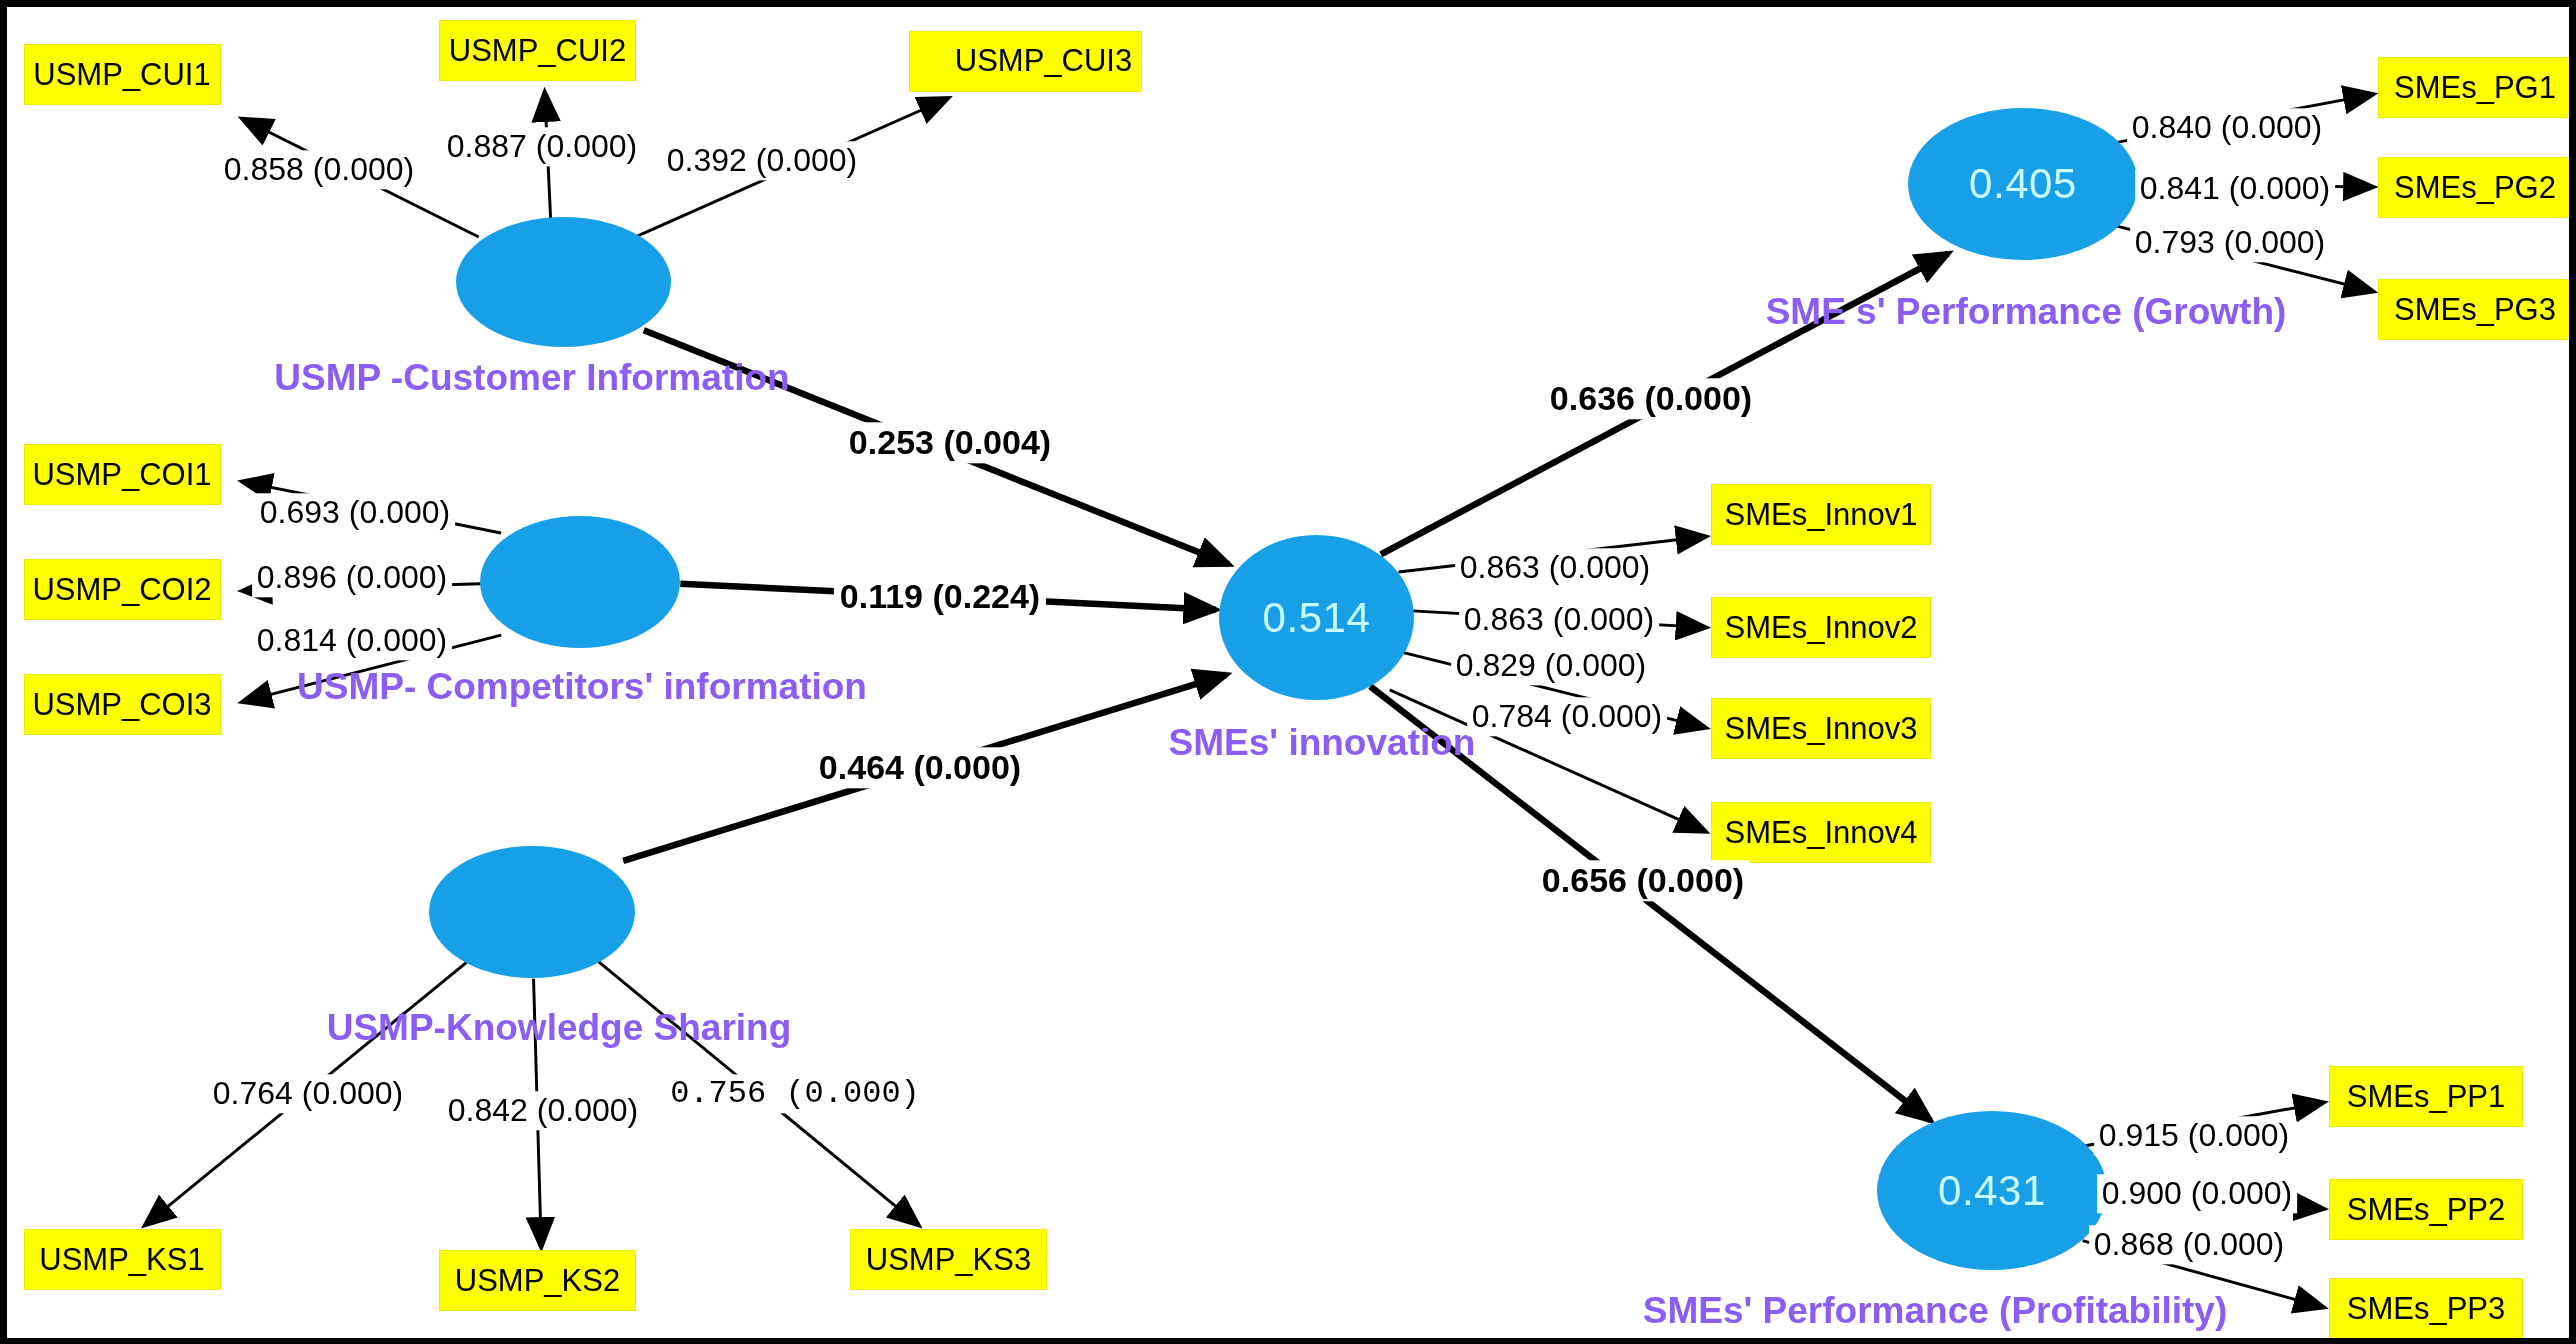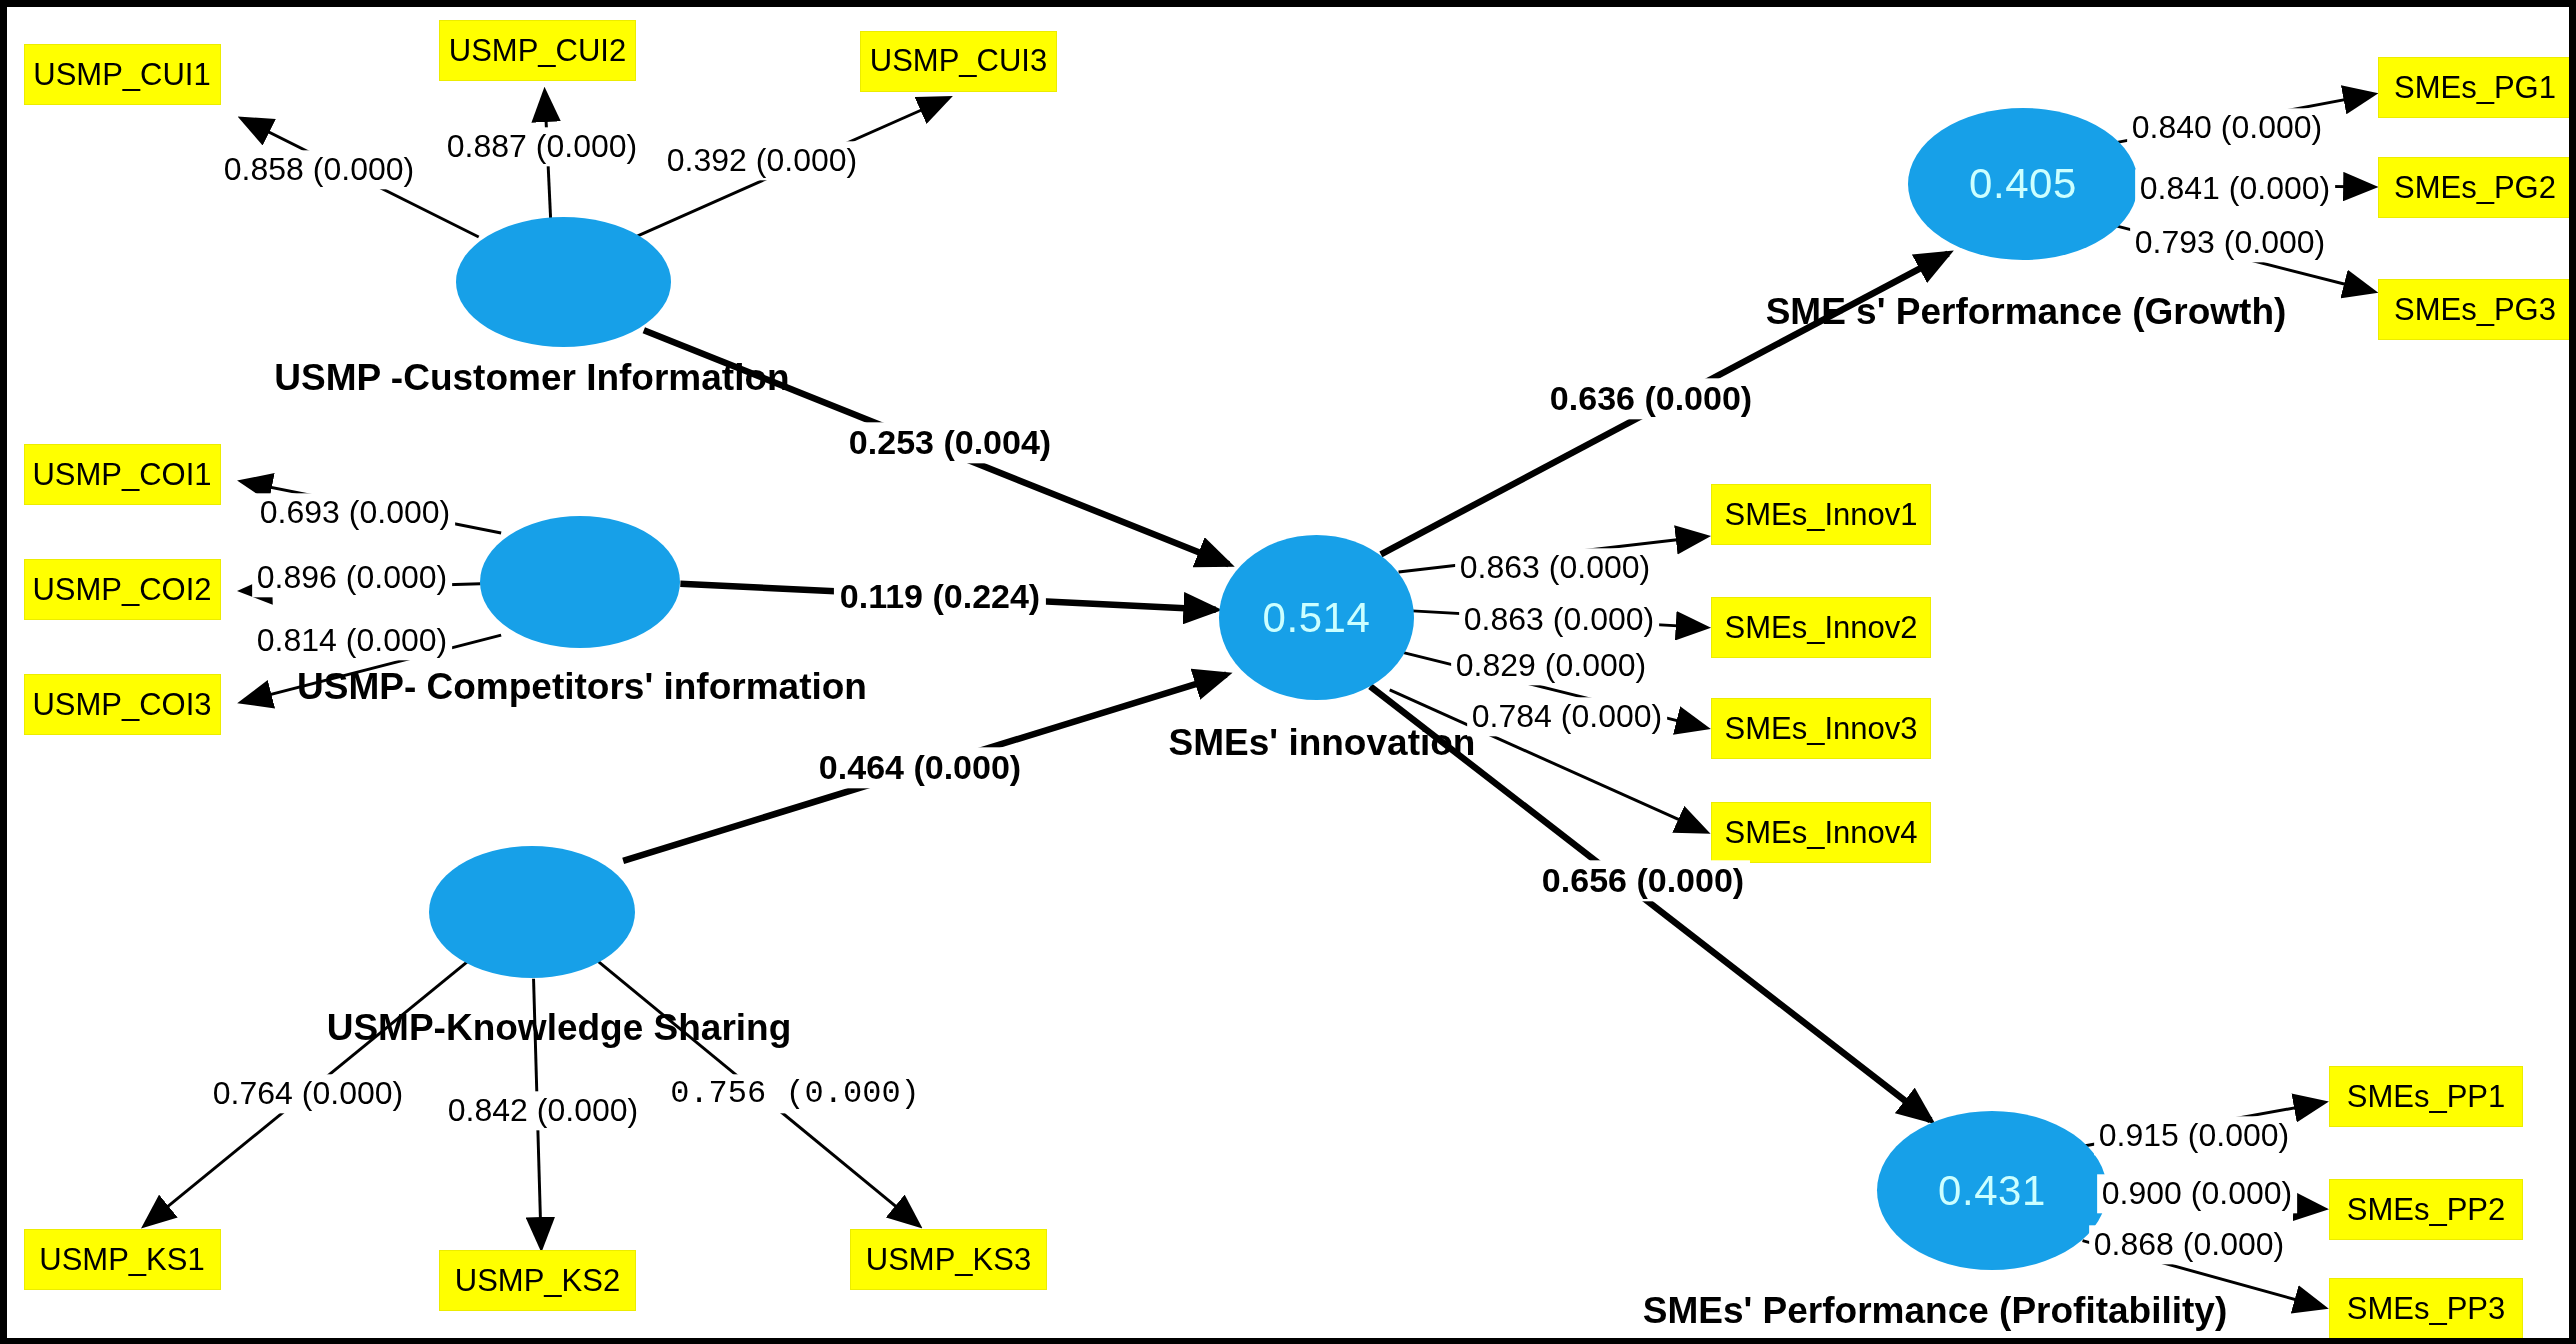--- a/index.html
+++ b/index.html
@@ -7,21 +7,21 @@
   .canvas{position:relative;width:2576px;height:1345px;background:#ffffff;
           border:7px solid #000;box-sizing:border-box;overflow:hidden;}
   svg.arrows{position:absolute;left:0;top:0;width:2562px;height:1331px;z-index:1;}
   .construct{position:absolute;border-radius:50%;background:#17A0E8;z-index:2;
              display:flex;align-items:center;justify-content:center;}
   .r2{color:#CCFFFF;font-size:42px;font-weight:400;letter-spacing:0.6px;}
   .ind{position:absolute;background:#FFFF00;border:1.2px solid #ECEC00;z-index:3;
        display:flex;align-items:center;justify-content:center;
        font-size:31px;color:#000;white-space:nowrap;}
   .clabel{position:absolute;transform:translate(-50%,-50%);font-size:37px;font-weight:700;
-          color:#000000;white-space:nowrap;z-index:4;}
+          color:#8b5cf6;white-space:nowrap;z-index:4;}
   .load{position:absolute;transform:translate(-50%,-50%);font-size:32px;font-weight:400;
         color:#000;white-space:nowrap;z-index:4;background:#fff;padding:1.2px 4.7px;}
   .pcoef{position:absolute;transform:translate(-50%,-50%);font-size:34px;font-weight:700;
          color:#000;white-space:nowrap;z-index:4;background:#fff;padding:1.2px 5.9px;}
 </style>
 </head>
 <body>
 
 <div class="canvas">
 
@@ -88,21 +88,21 @@
 
   <div class="clabel" style="left:525px;top:371px;">USMP -Customer Information</div>
   <div class="clabel" style="left:575px;top:680px;">USMP- Competitors' information</div>
   <div class="clabel" style="left:552px;top:1021px;">USMP-Knowledge Sharing</div>
   <div class="clabel" style="left:1315px;top:736px;">SMEs' innovation</div>
   <div class="clabel" style="left:2019px;top:305px;">SME s' Performance (Growth)</div>
   <div class="clabel" style="left:1928px;top:1304px;">SMEs' Performance (Profitability)</div>
 
   <div class="ind" style="left:16.5px;top:37px;width:195px;height:59px;">USMP_CUI1</div>
   <div class="ind" style="left:432px;top:13px;width:195px;height:59px;">USMP_CUI2</div>
-  <div class="ind" style="left:853px;top:23.6px;width:195px;height:59px;">USMP_CUI3</div>
+  <div class="ind" style="left:902px;top:23.6px;width:195px;height:59px;padding-left:36px;">USMP_CUI3</div>
 
   <div class="ind" style="left:16.5px;top:437px;width:195px;height:59px;">USMP_COI1</div>
   <div class="ind" style="left:16.5px;top:552px;width:195px;height:59px;">USMP_COI2</div>
   <div class="ind" style="left:16.5px;top:667px;width:195px;height:59px;">USMP_COI3</div>
 
   <div class="ind" style="left:16.5px;top:1222px;width:195px;height:59px;">USMP_KS1</div>
   <div class="ind" style="left:432px;top:1243px;width:195px;height:59px;">USMP_KS2</div>
   <div class="ind" style="left:843px;top:1222px;width:195px;height:59px;">USMP_KS3</div>
 
   <div class="ind" style="left:1704px;top:477px;width:218px;height:59px;text-align:center;">SMEs_Innov1</div>

